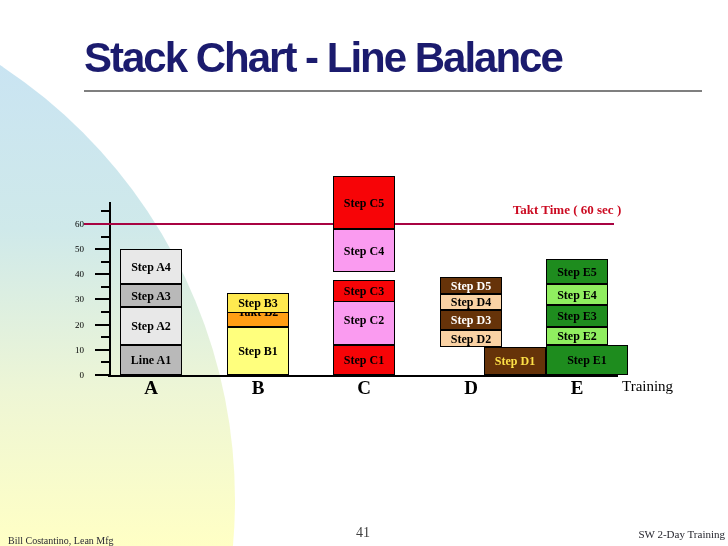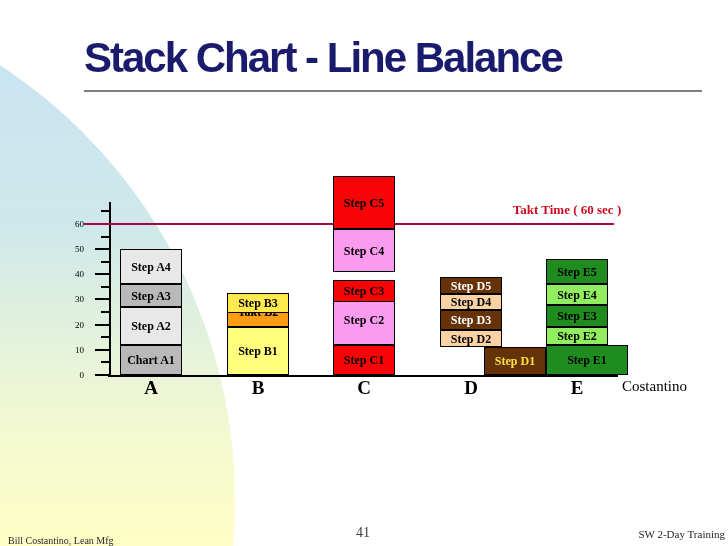--- a/index.html
+++ b/index.html
@@ -41,21 +41,21 @@
       </linearGradient>
     </defs>
     <circle cx="-285" cy="500" r="520" fill="url(#bggrad)"></circle>
   </svg>
 
   <div id="title" class="abs" style="color: rgb(27, 27, 110);">Stack Chart - Line Balance</div>
   <div id="title-underline" class="abs" style="background: rgb(127, 127, 127);"></div>
 
   <div id="chart-layer" class="abs">
     <div id="takt-label" class="abs" style="color: rgb(204, 11, 34);">Takt Time ( 60 sec )</div>
-    <div id="operators-label" class="abs">Costantino</div>
+    <div id="operators-label" class="abs">Training</div>
   <div class="tick" style="left: 95px; top: 374px; width: 15px;"></div>
       <div class="tick-label" style="left: 54px; top: 370px;">0</div>
       <div class="tick" style="left: 101px; top: 361.415px; width: 9px;"></div>
       <div class="tick" style="left: 95px; top: 348.83px; width: 15px;"></div>
       <div class="tick-label" style="left: 54px; top: 344.83px;">10</div>
       <div class="tick" style="left: 101px; top: 336.245px; width: 9px;"></div>
       <div class="tick" style="left: 95px; top: 323.66px; width: 15px;"></div>
       <div class="tick-label" style="left: 54px; top: 319.66px;">20</div>
       <div class="tick" style="left: 101px; top: 311.075px; width: 9px;"></div>
       <div class="tick" style="left: 95px; top: 298.49px; width: 15px;"></div>
@@ -66,21 +66,21 @@
       <div class="tick" style="left: 101px; top: 260.735px; width: 9px;"></div>
       <div class="tick" style="left: 95px; top: 248.15px; width: 15px;"></div>
       <div class="tick-label" style="left: 54px; top: 244.15px;">50</div>
       <div class="tick" style="left: 101px; top: 235.565px; width: 9px;"></div>
       <div class="tick" style="left: 95px; top: 222.98px; width: 15px;"></div>
       <div class="tick-label" style="left: 54px; top: 218.98px;">60</div>
       <div class="tick" style="left: 101px; top: 210.395px; width: 9px;"></div>
       <div class="axis-line" style="left: 109px; top: 202px; width: 2px; height: 175px;"></div>
       <div class="axis-line" style="left: 108px; top: 375px; width: 510px; height: 2px;"></div>
       <div id="takt-line" style="top: 223px; background: rgb(168, 3, 66);"></div>
-      <div class="bar-seg" style="left: 120px; top: 345px; width: 62px; height: 30px; background: rgb(185, 185, 185); color: rgb(0, 0, 0);">Chart A1</div>
+      <div class="bar-seg" style="left: 120px; top: 345px; width: 62px; height: 30px; background: rgb(185, 185, 185); color: rgb(0, 0, 0);">Line A1</div>
       <div class="bar-seg" style="left: 120px; top: 307px; width: 62px; height: 38px; background: rgb(232, 232, 232); color: rgb(0, 0, 0);">Step A2</div>
       <div class="bar-seg" style="left: 120px; top: 284px; width: 62px; height: 23px; background: rgb(185, 185, 185); color: rgb(0, 0, 0);">Step A3</div>
       <div class="bar-seg" style="left: 120px; top: 249px; width: 62px; height: 35px; background: rgb(232, 232, 232); color: rgb(0, 0, 0);">Step A4</div>
       <div class="cat-label" style="left: 120px; top: 377px; width: 62px;">A</div>
       <div class="bar-seg" style="left: 227px; top: 327px; width: 62px; height: 48px; background: rgb(255, 255, 125); color: rgb(0, 0, 0);">Step B1</div>
       <div class="bar-seg" style="left: 227px; top: 297px; width: 62px; height: 30px; background: rgb(255, 158, 20); color: rgb(0, 0, 0);">Takt B2</div>
       <div class="bar-seg" style="left: 227px; top: 277px; width: 62px; height: 20px; background: rgb(255, 233, 79); color: rgb(0, 0, 0); margin-top: 16px;">Step B3</div>
       <div class="cat-label" style="left: 227px; top: 377px; width: 62px;">B</div>
       <div class="bar-seg" style="left: 333px; top: 345px; width: 62px; height: 30px; background: rgb(247, 4, 7); color: rgb(0, 0, 0);">Step C1</div>
       <div class="bar-seg" style="left: 333px; top: 294px; width: 62px; height: 51px; background: rgb(250, 155, 240); color: rgb(0, 0, 0);">Step C2</div>

